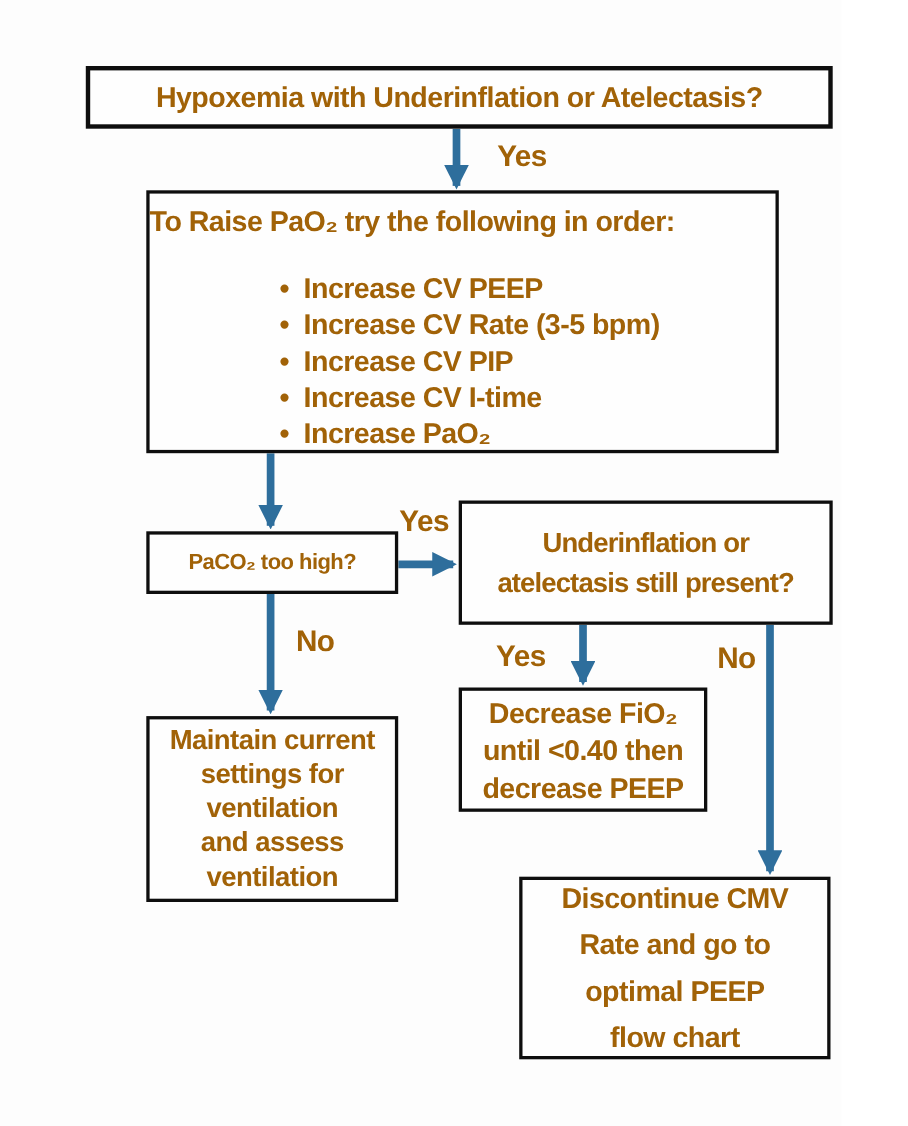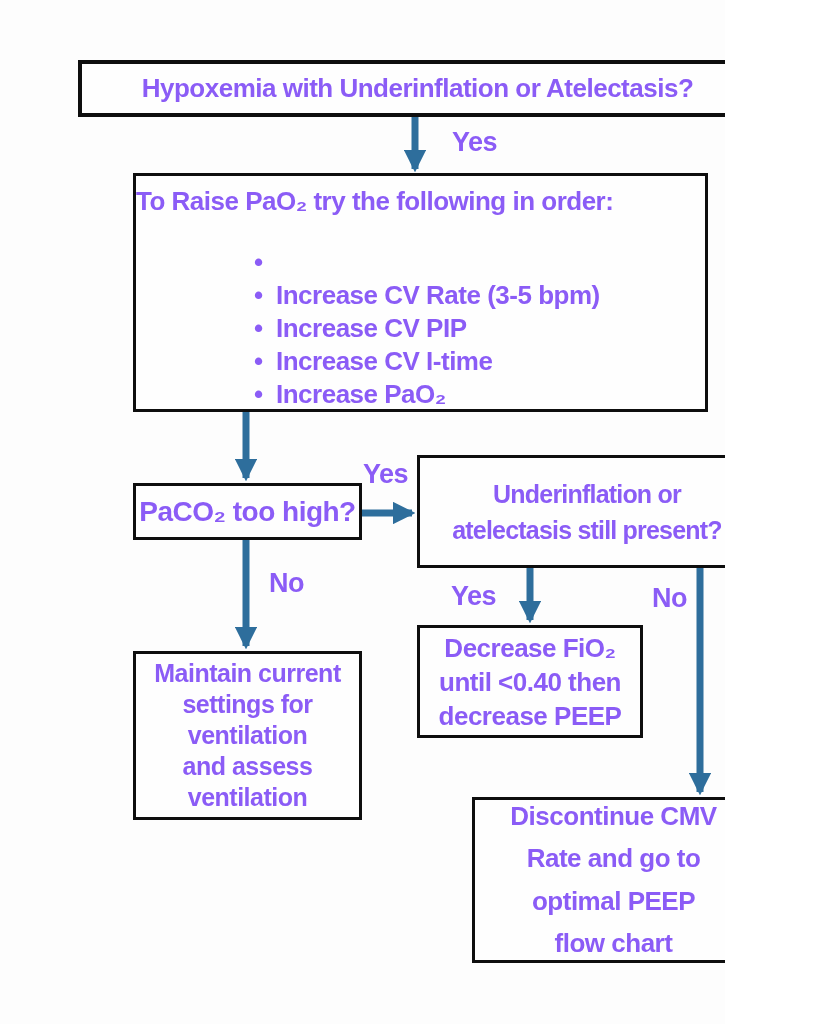--- a/index.html
+++ b/index.html
@@ -7,23 +7,24 @@
     padding: 0;
     background: #ffffff;
   }
   .canvas {
     position: relative;
     width: 725px;
     height: 1024px;
     background: #fdfdfd;
     font-family: "Liberation Sans", "DejaVu Sans", sans-serif;
     font-weight: bold;
-    color: #8b5cf6;
+    color: #a16207;
     letter-spacing: -0.5px;
     overflow: hidden;
+    padding-left: 40px;
   }
   .connectors {
     position: absolute;
     left: 0;
     top: 0;
     pointer-events: none;
   }
   .node {
     position: absolute;
     background: #fefefe;
@@ -65,21 +66,21 @@
     display: flex;
     align-items: baseline;
     white-space: nowrap;
   }
   .bullets .dot {
     width: 22px;
     flex: 0 0 22px;
   }
   .node-paco2 {
     left: 133px; top: 483px; width: 229px; height: 57px;
-    font-size: 28px;
+    font-size: 20px;
   }
   .node-under {
     left: 417px; top: 455px; width: 340px; height: 113px;
     font-size: 25px;
     line-height: 36px;
     letter-spacing: -0.8px;
   }
   .node-maintain {
     left: 133px; top: 651px; width: 229px; height: 169px;
     font-size: 25px;
@@ -130,20 +131,21 @@
     <div class="line">Hypoxemia with Underinflation or Atelectasis?</div>
   </div>
 
   <div class="edge-label lbl-yes-start">Yes</div>
 
   <div class="node node-raise">
     <div class="raise-heading">To Raise PaO₂ try the following in order:</div>
     <ul class="bullets">
       <li>
         <span class="dot">•</span>
+        <span>Increase CV PEEP</span>
       </li>
       <li>
         <span class="dot">•</span>
         <span>Increase CV Rate (3-5 bpm)</span>
       </li>
       <li>
         <span class="dot">•</span>
         <span>Increase CV PIP</span>
       </li>
       <li>

